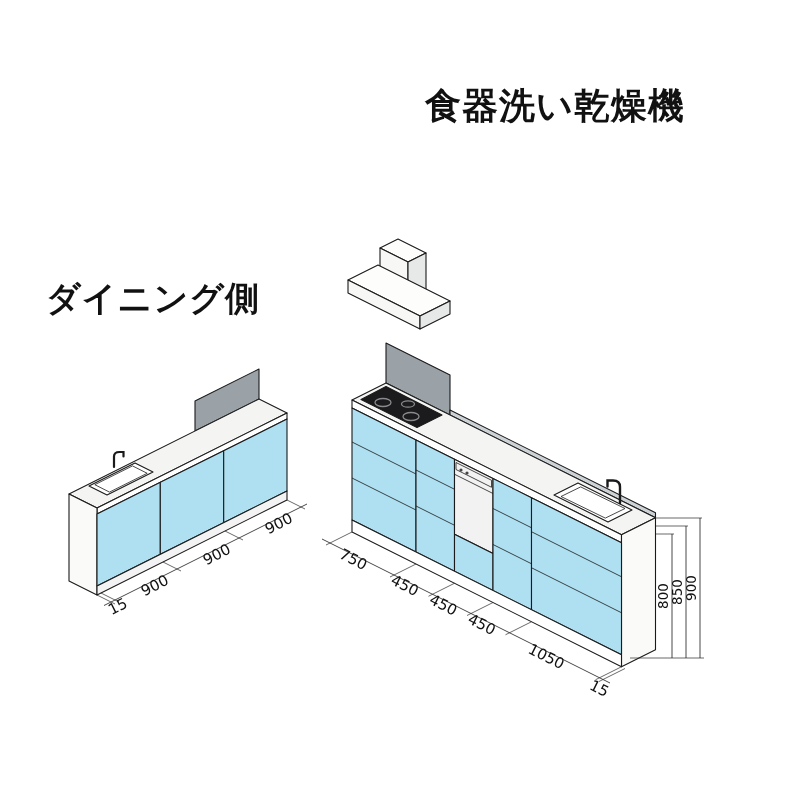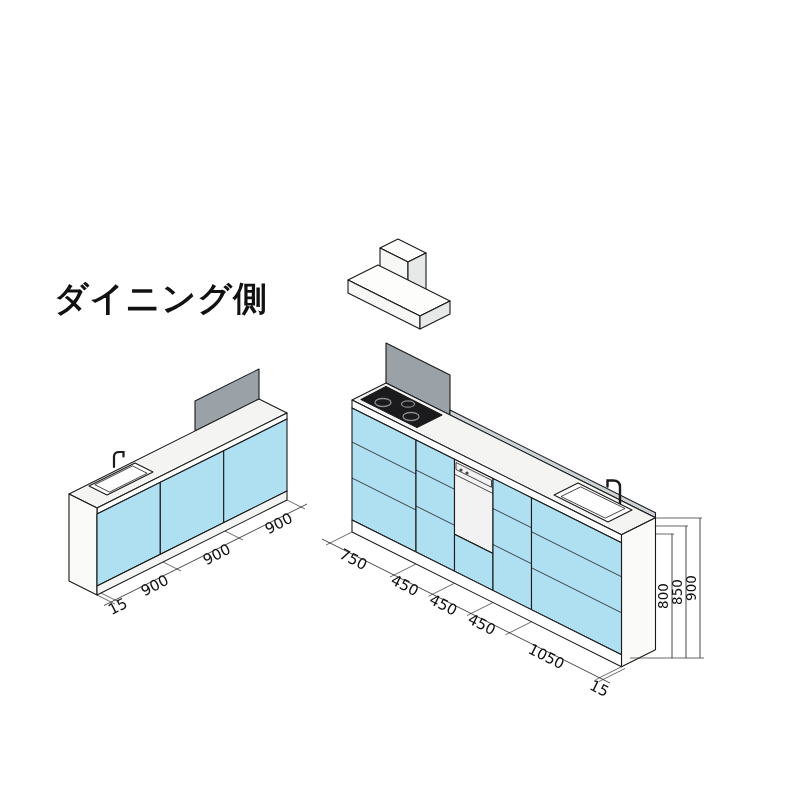--- a/index.html
+++ b/index.html
@@ -1,36 +1,37 @@
 <!DOCTYPE html>
 <html><head>
 <meta charset="utf-8">
 <style>
   html,body{margin:0;padding:0;background:#fff;}
   .page{position:relative;width:800px;height:800px;background:#ffffff;overflow:hidden;
         font-family:"DejaVu Sans",sans-serif;color:#111;}
   .title{position:absolute;left:320px;top:80px;width:470px;text-align:center;
          font-size:36px;font-weight:600;line-height:1.45;letter-spacing:1px;}
-  .side-label{position:absolute;left:46px;top:276px;font-size:34px;font-weight:600;letter-spacing:1px;margin-left:8px;}
+  .side-label{position:absolute;left:46px;top:276px;font-size:34px;font-weight:600;letter-spacing:1px;}
   svg{position:absolute;}
   .svg-left{left:52px;top:368px;}
   .svg-right{left:320px;top:215px;}
   polygon,path,ellipse,line{vector-effect:non-scaling-stroke;}
   .o{stroke:#1a1a1a;stroke-width:1.1;stroke-linejoin:round;}
   .thin{stroke:#1a1a1a;stroke-width:0.8;fill:none;}
   .xln{stroke:#2a2a2a;stroke-width:0.7;fill:none;}
   .dim{font-size:15px;fill:#111;text-anchor:middle;font-family:"DejaVu Sans",sans-serif;}
   .hdim{font-size:13.5px;fill:#111;text-anchor:middle;font-family:"DejaVu Sans",sans-serif;}
 </style>
 </head>
 <body>
 
 <div class="page">
 
   <div class="title">
+    <div>食器洗い乾燥機</div>
   </div>
 
   <div class="side-label">ダイニング側</div>
 
   <svg class="svg-left" width="280" height="260" viewBox="0 0 280 260">
 
     <g>
       <polygon class="o" points="143,33 207,1 207,31 143,63" fill="#9aa2a8"></polygon>
     </g>
 

